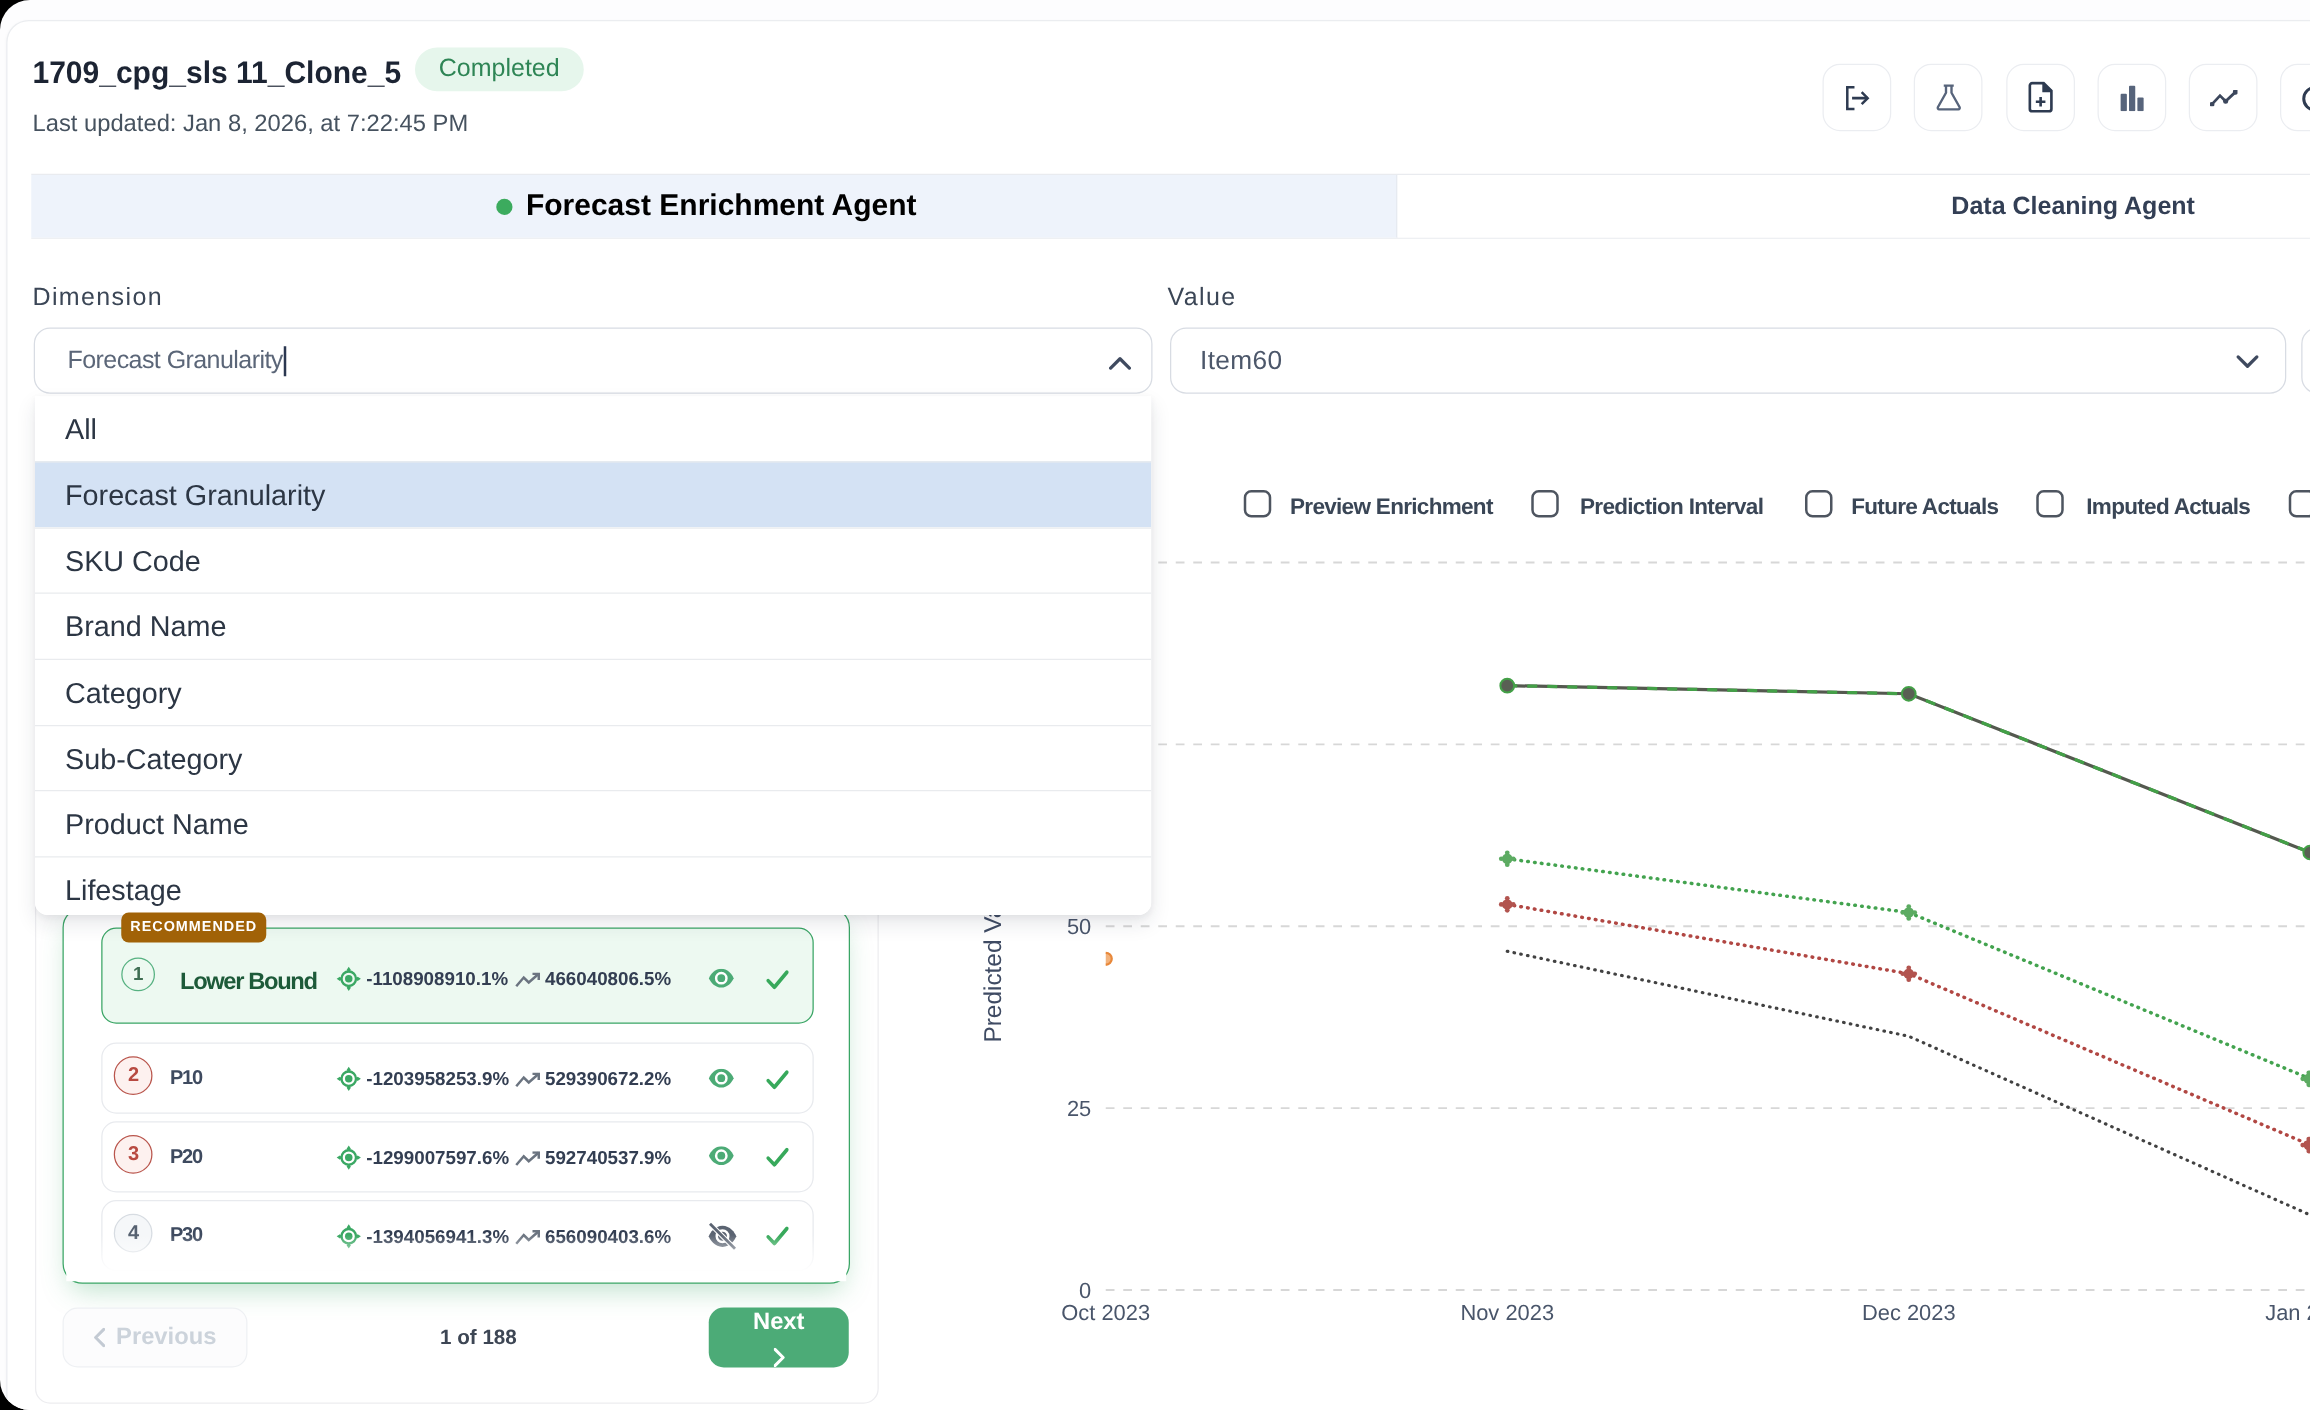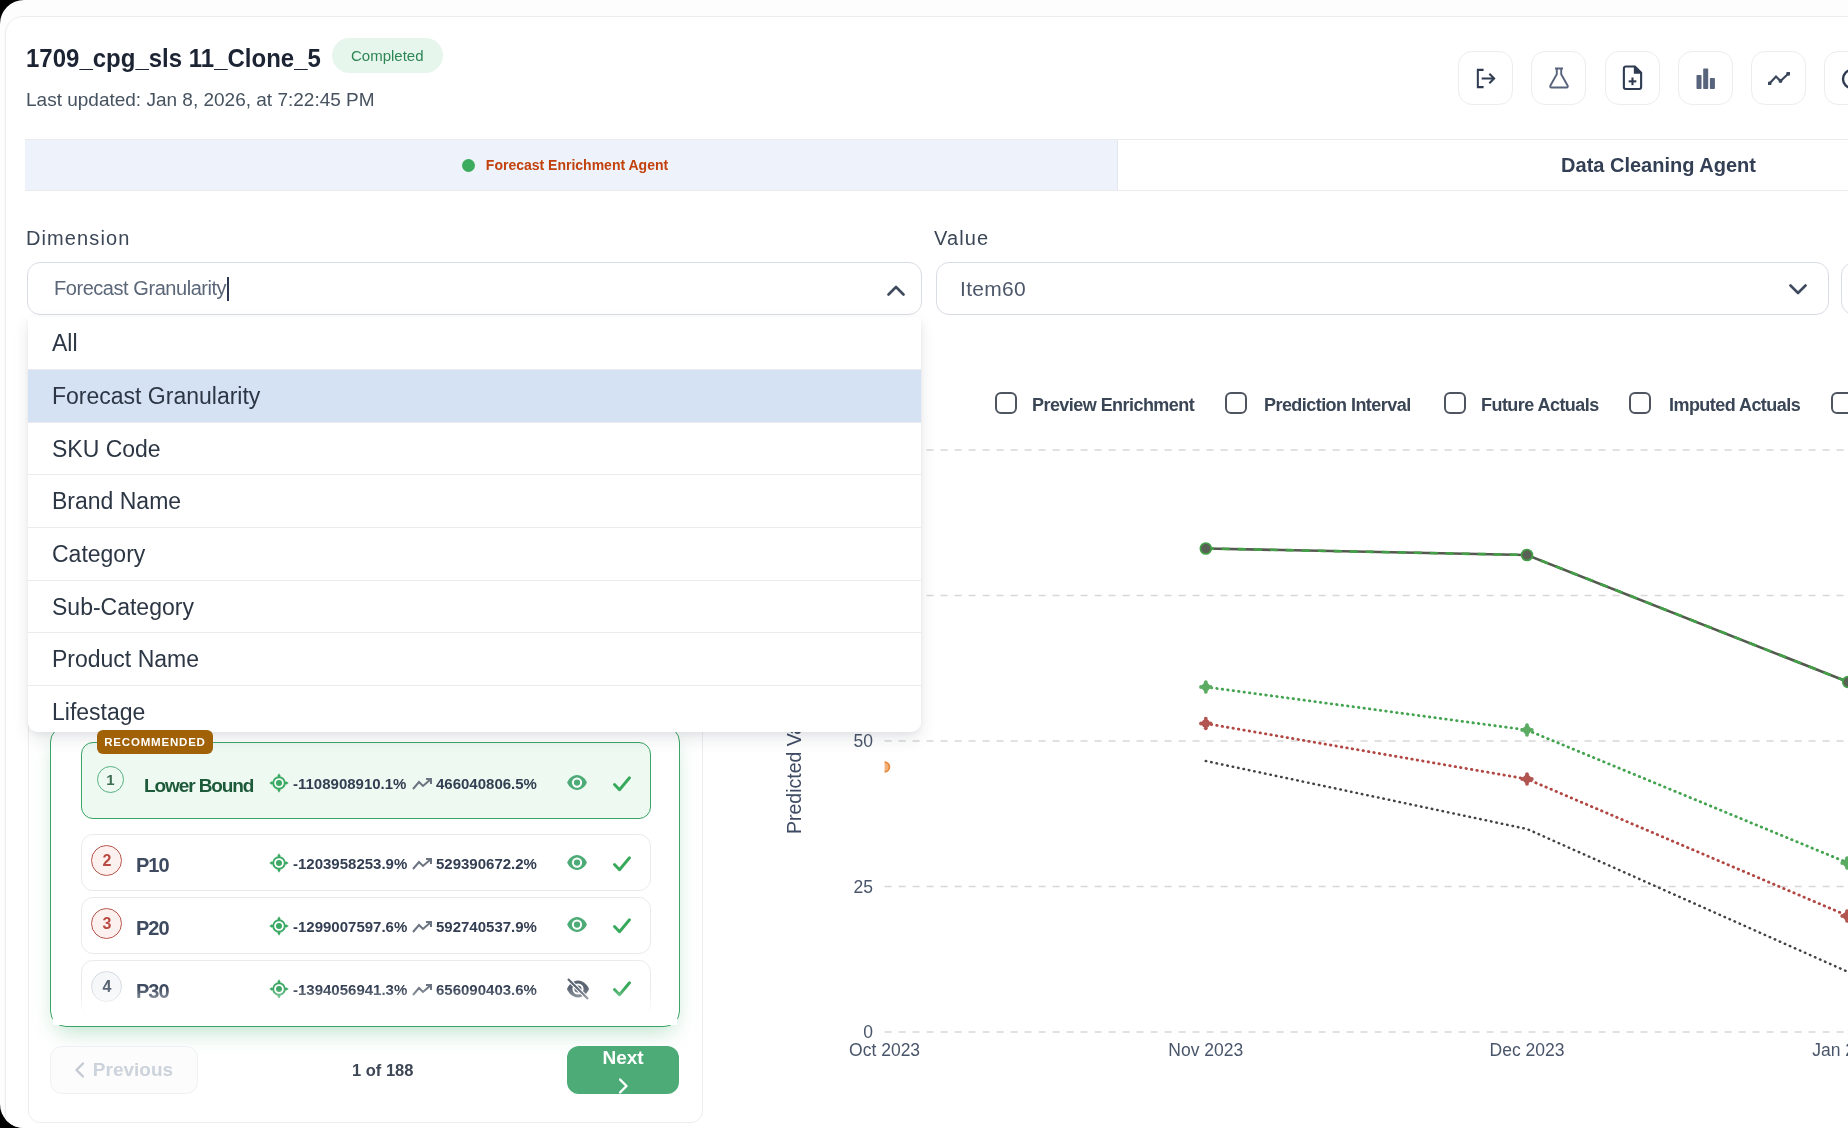--- a/index.html
+++ b/index.html
@@ -2,48 +2,48 @@
 <html><head>
 <meta charset="utf-8">
 <style>
   * { margin:0; padding:0; box-sizing:border-box; }
   html,body { width:1848px; height:1128px; overflow:hidden; background:#000; font-family:"Liberation Sans", sans-serif; }
   .page { position:absolute; left:0; top:0; width:1848px; height:1128px; background:#fdfdfe; border-radius:24px 0 0 24px; overflow:hidden;padding-left:47px; }
   .abs { position:absolute; }
   .card { position:absolute; left:5px; top:16px; width:1870px; height:1140px; background:#fff; border:1px solid #ebedf0; border-radius:18px; box-shadow:0 1px 3px rgba(16,24,40,.04); }
   .iconbtn { position:absolute; top:51px; width:55px; height:54px; border:1px solid #ebedf1; border-radius:14px; background:#fff; display:flex; align-items:center; justify-content:center; }
   .tabbar { position:absolute; left:25px; top:139px; width:1845px; height:52px; border-top:1px solid #e9ebef; border-bottom:1px solid #e9ebef; background:#fff; }
-  .tab-active { position:absolute; left:0; top:0; width:1093px; height:50px; background:#eef3fb; border-right:1px solid #e4e8ee; display:flex; align-items:center; justify-content:center; gap:11px; padding-right:12px; font-size:14px; font-weight:700; color:#c2410c; }
+  .tab-active { position:absolute; left:0; top:0; width:1093px; height:50px; background:#eef3fb; border-right:1px solid #e4e8ee; display:flex; align-items:center; justify-content:center; gap:11px; padding-right:12px; font-size:24px; font-weight:700; color:#000000; }
   .tab-inactive { position:absolute; left:1093px; top:0; width:1093px; height:50px; background:#fff; display:flex; align-items:center; justify-content:center; padding-right:12px; font-size:20px; font-weight:700; color:#333f55; }
   .dot { width:13px; height:13px; border-radius:50%; background:#3cab5e; display:inline-block; }
   .label { position:absolute; font-size:20px; font-weight:400; letter-spacing:1.1px; color:#3b4656; }
   .input { position:absolute; top:262px; height:53px; background:#fff; border:1px solid #d8dce3; border-radius:13px; display:flex; align-items:center; }
   .panel { position:absolute; left:28px; top:317px; width:893px; height:415px; background:#fff; border-radius:0 0 10px 10px; box-shadow:0 7px 16px rgba(30,41,59,.10), 0 2px 5px rgba(30,41,59,.05); overflow:hidden; }
   .prow { height:52.7px; line-height:52.7px; padding-left:24px; font-size:23px; color:#2c3644; border-top:1px solid #e9ebee; background:#fff; }
   .prow.first { height:52px; line-height:52px; border-top:none; }
   .prow.sel { background:#d4e2f4; }
   .leftpanel { position:absolute; left:28px; top:332px; width:675px; height:791px; background:#fff; border:1px solid #ededf0; border-radius:12px; }
   .gcard { position:absolute; left:50px; top:726px; width:630px; height:301px; background:#fff; border:1.5px solid #3aa565; border-radius:16px; box-shadow:0 10px 22px -6px rgba(58,165,101,.35); }
   .recbadge { position:absolute; left:97px; top:730px; width:116px; height:24px; background:#a16207; border-radius:6px; color:#fff; font-size:11.5px; font-weight:700; letter-spacing:.8px; text-align:center; line-height:24px; z-index:5; }
   .rrow { position:absolute; left:81px; width:570px; background:#fff; border:1px solid #e8eaee; border-radius:12px; }
   .rrow1 { position:absolute; left:81px; top:742px; width:570px; height:77px; background:#edf9f1; border:1.5px solid #3aa565; border-radius:12px; }
   .ncircle { position:absolute; border-radius:50%; display:flex; align-items:center; justify-content:center; font-weight:700; }
   .metric { position:absolute; font-size:15px; font-weight:700; color:#333e52; white-space:nowrap; }
-  .rlabel { position:absolute; font-size:20px; letter-spacing:-1px; font-weight:700; color:#3e4a5f; }
+  .rlabel { position:absolute; font-size:16px; letter-spacing:-1px; font-weight:700; color:#3e4a5f; }
   .pagbtn { position:absolute; top:1046px; height:48px; border-radius:12px; display:flex; align-items:center; justify-content:center; font-size:19px; font-weight:700; }
   .chk { position:absolute; top:392px; width:22px; height:22px; border:2px solid #4e5560; border-radius:6px; background:#fff; }
   .chklabel { position:absolute; top:395px; font-size:18px; letter-spacing:-0.55px; font-weight:700; color:#3a4656; white-space:nowrap; }
 </style>
 </head>
 <body>
 <div class="page">
   <div class="card"></div>
 
   <div class="abs" style="left:26px; top:44px; font-size:25px; font-weight:700; color:#1c2433; transform:scaleX(0.96); transform-origin:left;">1709_cpg_sls 11_Clone_5</div>
-  <div class="abs" style="left:332px; top:38px; height:35px; padding:0 19px; background:#e6f6ec; border-radius:18px; font-size:15px; font-weight:400; color:#2e8555; line-height:35px;">Completed</div>
+  <div class="abs" style="left:332px; top:38px; height:35px; padding:0 19px; background:#e6f6ec; border-radius:18px; font-size:20px; font-weight:400; color:#2e8555; line-height:35px;">Completed</div>
   <div class="abs" style="left:26px; top:89px; font-size:19px; color:#46525f;">Last updated: Jan 8, 2026, at 7:22:45 PM</div>
 
   <div class="iconbtn" style="left:1458px;">
     <svg width="23" height="23" viewBox="0 0 24 24" fill="none" stroke="#2e3b51" stroke-width="2.1">
         <path d="M10 3 H4 V21 H10"></path>
         <line x1="8" y1="12" x2="21" y2="12"></line>
         <polyline points="16,7 21,12 16,17"></polyline>
       </svg>
   </div>
   <div class="iconbtn" style="left:1531px;">

